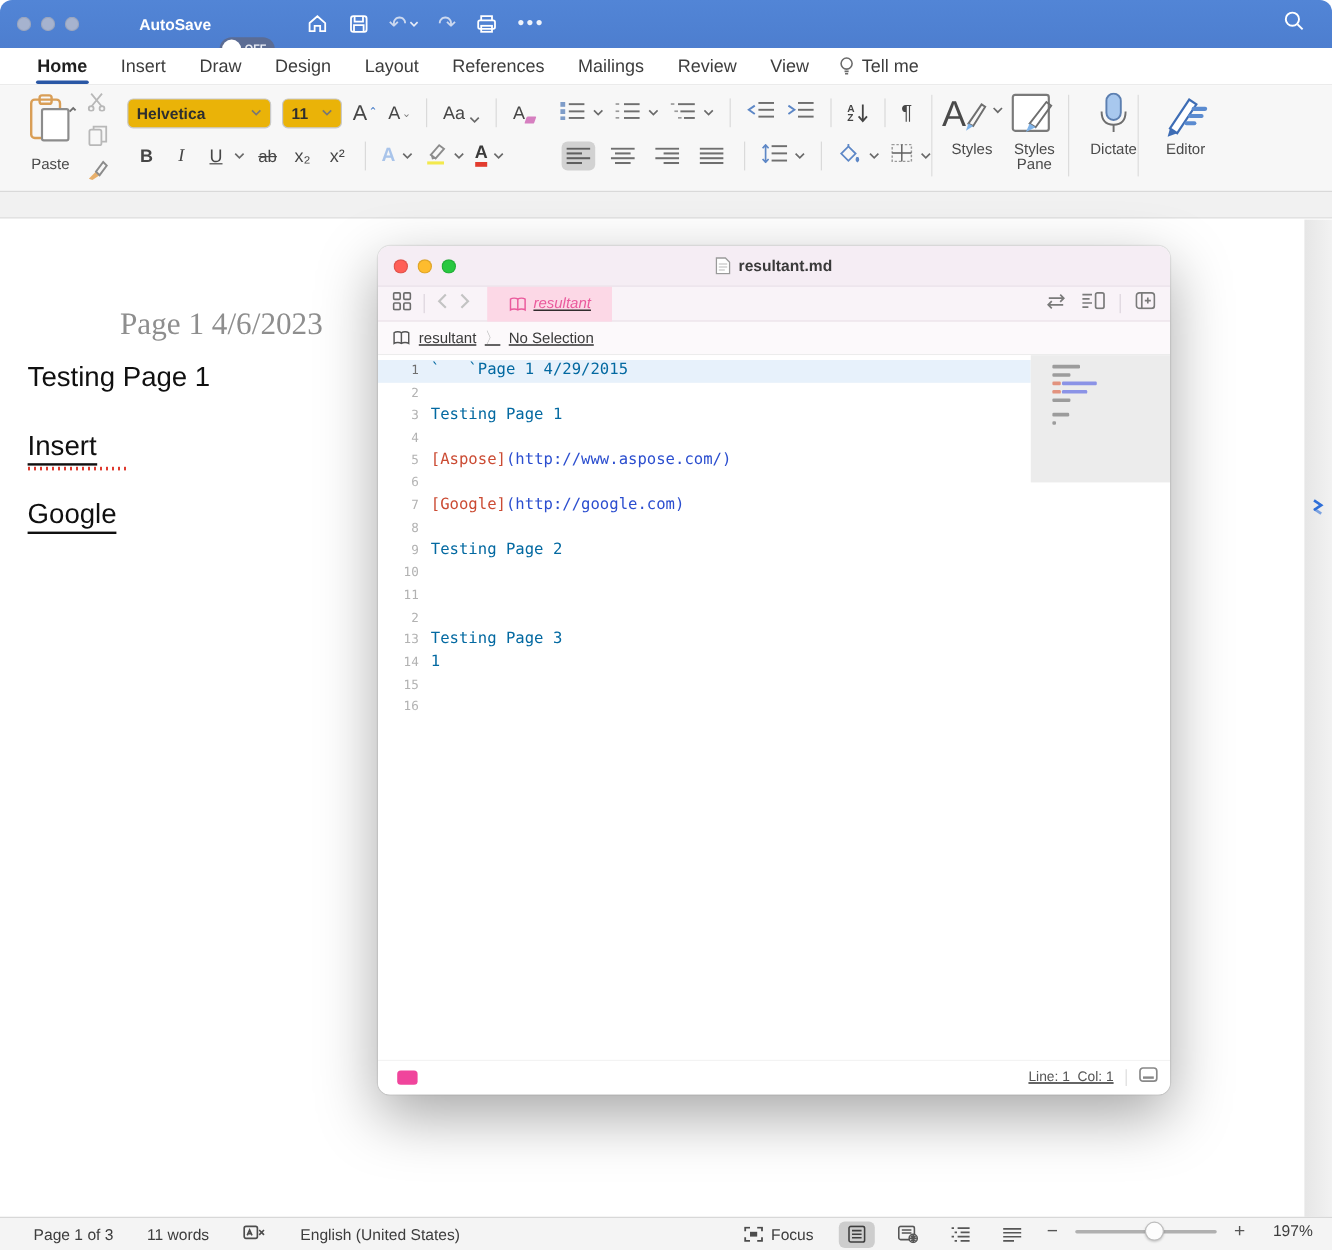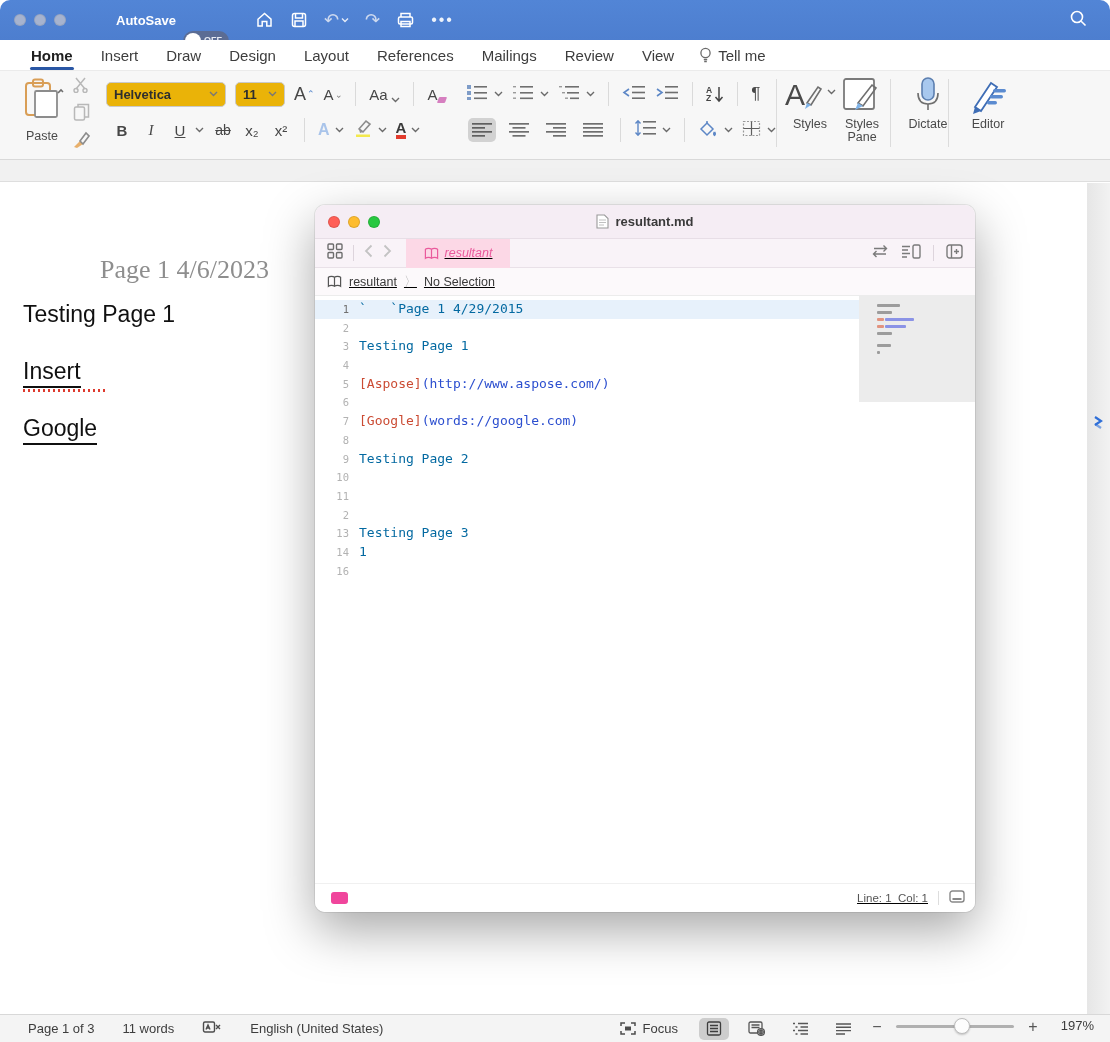--- a/index.html
+++ b/index.html
@@ -670,21 +670,21 @@
           <div class="code-row">
             <span class="ln">5</span>
             <span class="lc"><span class="tk-red">[Aspose]</span><span class="tk-blue">(http://www.aspose.com/)</span></span>
           </div>
           <div class="code-row">
             <span class="ln">6</span>
             <span class="lc"></span>
           </div>
           <div class="code-row">
             <span class="ln">7</span>
-            <span class="lc"><span class="tk-red">[Google]</span><span class="tk-blue">(words://google.com)</span></span>
+            <span class="lc"><span class="tk-red">[Google]</span><span class="tk-blue">(http://google.com)</span></span>
           </div>
           <div class="code-row">
             <span class="ln">8</span>
             <span class="lc"></span>
           </div>
           <div class="code-row">
             <span class="ln">9</span>
             <span class="lc"><span class="tk-default">Testing Page 2</span></span>
           </div>
           <div class="code-row">
@@ -699,20 +699,24 @@
             <span class="ln">2</span>
             <span class="lc"></span>
           </div>
           <div class="code-row">
             <span class="ln">13</span>
             <span class="lc"><span class="tk-default">Testing Page 3</span></span>
           </div>
           <div class="code-row">
             <span class="ln">14</span>
             <span class="lc"><span class="tk-default">1</span></span>
+          </div>
+          <div class="code-row">
+            <span class="ln">15</span>
+            <span class="lc"></span>
           </div>
           <div class="code-row">
             <span class="ln">16</span>
             <span class="lc"></span>
           </div>
         </div>
       <div class="minimap">
         <div class="mm-visible"></div>
         <div class="mm-bars">
             <div class="mm-row" style="top: 8px;">

